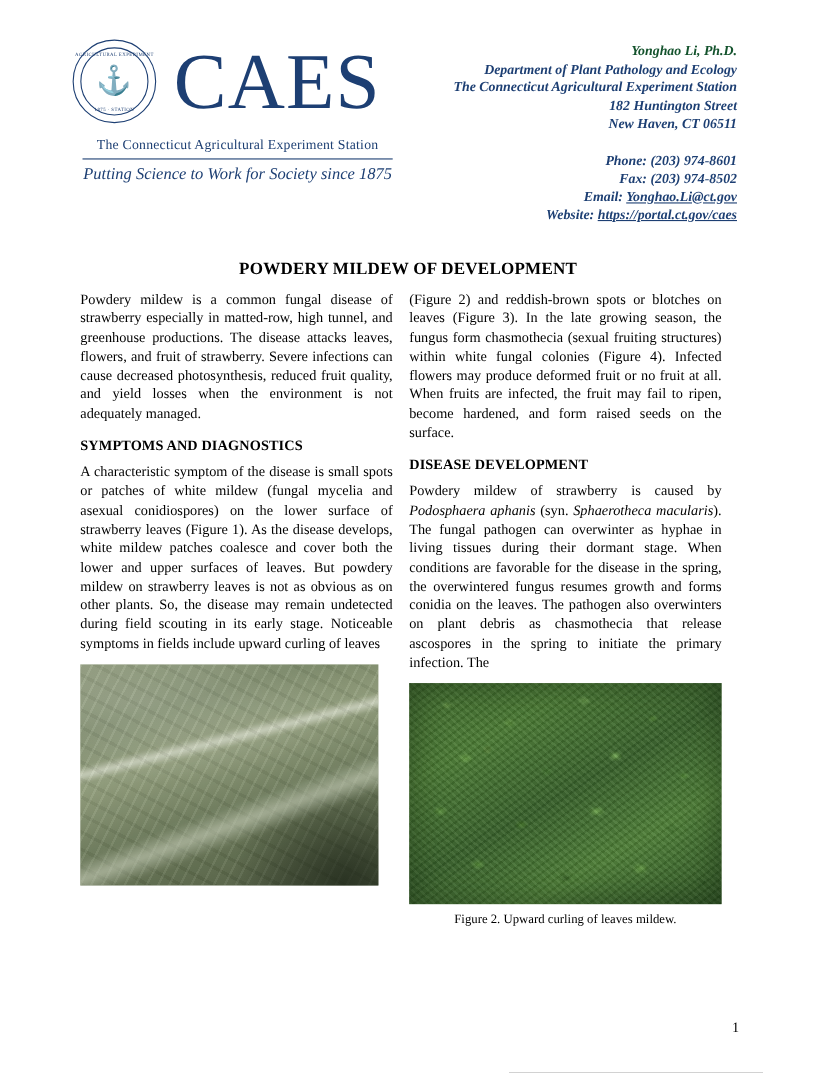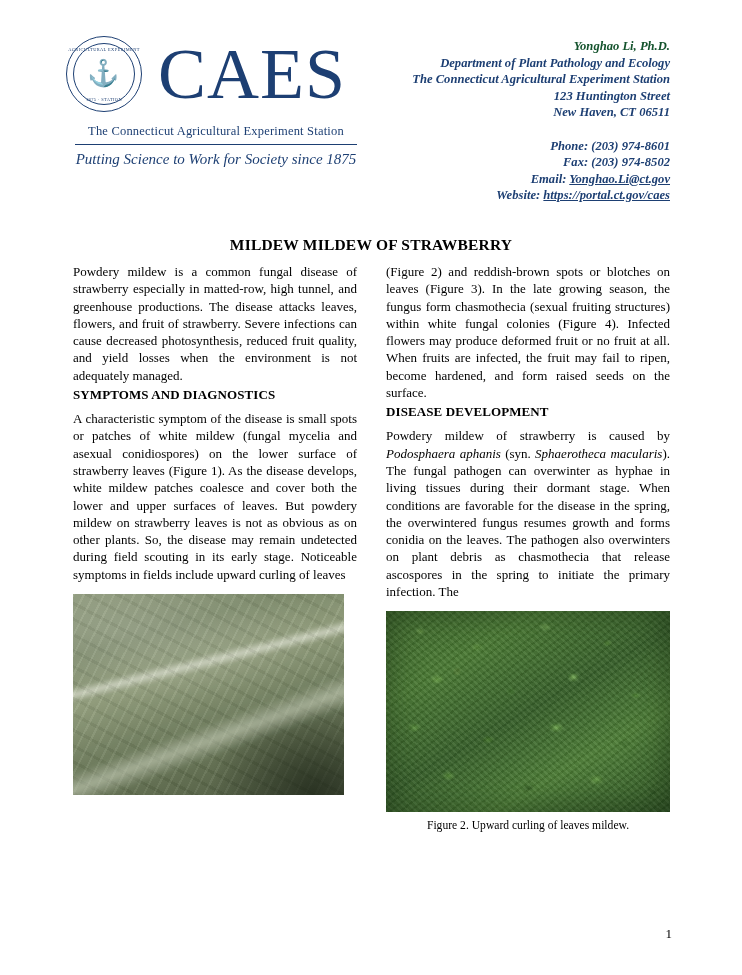--- a/index.html
+++ b/index.html
@@ -144,40 +144,40 @@
     letter-spacing: 0.2px;
   }
 
   
   .cols {
     position: absolute;
     top: 263px;
     left: 73px;
     width: 598px;
     display: flex;
-    gap: 29px;
+    gap: 15px;
   }
   .col {
     width: 284px;
   }
   .col p {
     margin: 0 0 0 0;
     font-size: 13px;
     line-height: 17.3px;
     text-align: justify;
     text-justify: inter-word;
   }
   .col h2 {
     font-size: 13px;
     font-weight: bold;
     margin: 14px 0 7px 0;
     letter-spacing: 0.1px;
   }
   .col h2.first-h {
-    margin-top: 3px;
+    margin-top: 13px;
   }
   .ital { font-style: italic; margin-top: 28px; }
 
   
   .fig {
     margin-top: 11px;
   }
   .fig-img {
     width: 271px;
     height: 201px;
@@ -316,37 +316,37 @@
       </div>
       <div class="caes-sub">The Connecticut Agricultural Experiment Station</div>
       <div class="caes-rule"></div>
       <div class="caes-tag">Putting Science to Work for Society since 1875</div>
     </div>
 
     <div class="contact">
       <div class="blk">Yonghao Li, Ph.D.</div>
       <div>Department of Plant Pathology and Ecology</div>
       <div>The Connecticut Agricultural Experiment Station</div>
-      <div>123 Huntington Street</div>
+      <div>182 Huntington Street</div>
       <div>New Haven, CT 06511</div>
       <div class="gap"></div>
       <div>Phone: (203) 974-8601</div>
       <div>Fax: (203) 974-8502</div>
       <div>
         <span>Email:</span>
         <a href="#">Yonghao.Li@ct.gov</a>
       </div>
       <div>
         <span>Website:</span>
         <a href="#">https://portal.ct.gov/caes</a>
       </div>
     </div>
   </div>
 
-  <div class="doc-title">MILDEW MILDEW OF STRAWBERRY</div>
+  <div class="doc-title">POWDERY MILDEW OF DEVELOPMENT</div>
 
   <div class="cols">
 
     <div class="col">
       <p>Powdery mildew is a common fungal disease of strawberry especially in matted-row, high tunnel, and greenhouse productions.  The disease attacks leaves, flowers, and fruit of strawberry.  Severe infections can cause decreased photosynthesis, reduced fruit quality, and yield losses when the environment is not adequately managed.</p>
       <h2 class="first-h">SYMPTOMS AND DIAGNOSTICS</h2>
       <p>A characteristic symptom of the disease is small spots or patches of white mildew (fungal mycelia and asexual conidiospores) on the lower surface of strawberry leaves (Figure 1).  As the disease develops, white mildew patches coalesce and cover both the lower and upper surfaces of leaves.  But powdery mildew on strawberry leaves is not as obvious as on other plants.  So, the disease may remain undetected during field scouting in its early stage.  Noticeable symptoms in fields include upward curling of leaves</p>
 
       <div class="fig">
         <div class="fig-img leaf-photo">

